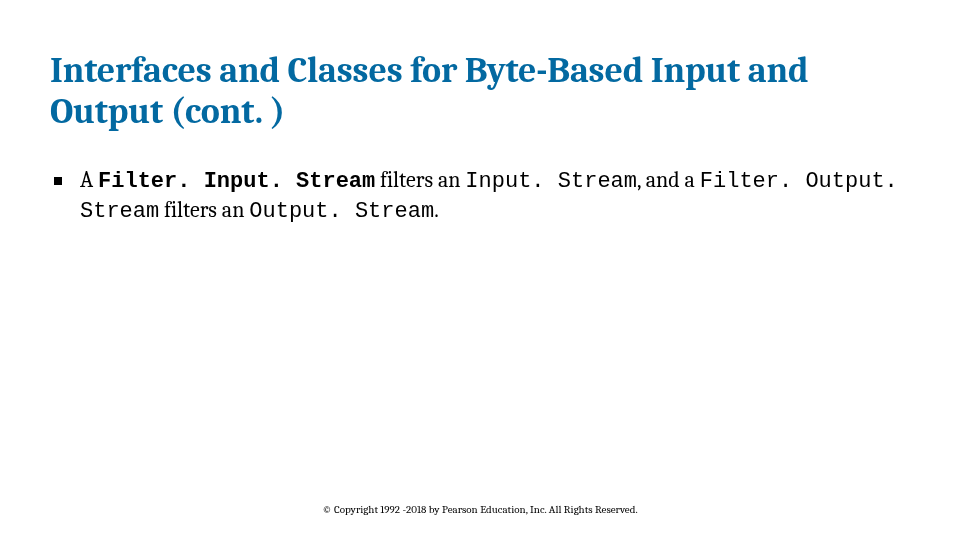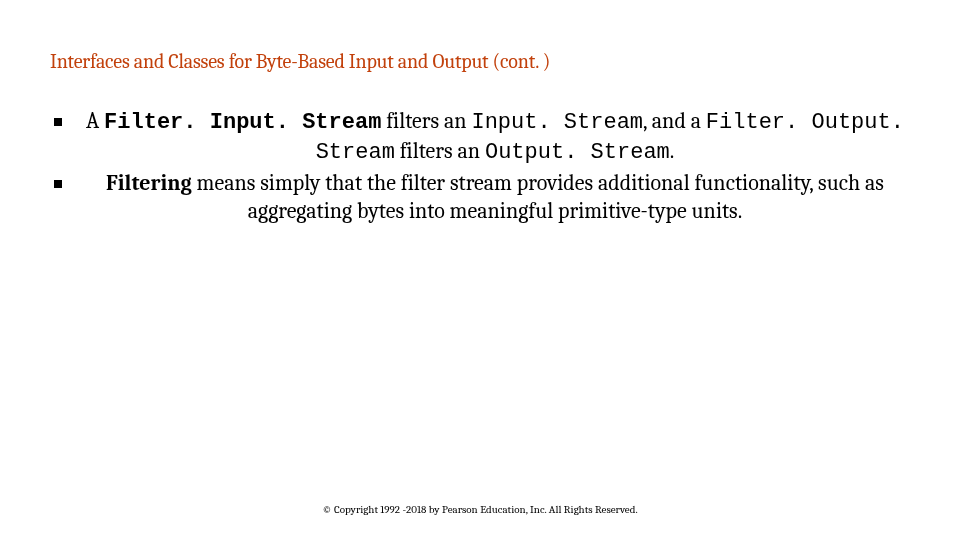--- a/index.html
+++ b/index.html
@@ -1,28 +1,27 @@
 <!DOCTYPE html>
 <html><head>
 <meta charset="utf-8">
 <style>
   * { margin: 0; padding: 0; box-sizing: border-box; }
   html, body { width: 960px; height: 540px; background: #ffffff; font-family: Cambria, Georgia, "Times New Roman", serif; color: #000; }
   .slide { width: 960px; height: 540px; position: relative; padding: 50px 50px 30px 50px; }
-  .title { font-size: 20px; font-weight: 400; color: #c2410c; margin-bottom: 34px; letter-spacing: -0.2px; }
+  .title { font-size: 36px; font-weight: 700; color: #0369a1; margin-bottom: 34px; letter-spacing: -0.2px; }
   .bullets { list-style: none; font-size: 22px; line-height: 1.28; }
-  .bullets li { position: relative; padding-left: 30px; margin-bottom: 2px; text-align: center; }
+  .bullets li { position: relative; padding-left: 30px; margin-bottom: 2px; }
   .bullets li::before { content: ""; position: absolute; left: 4px; top: 11px; width: 8px; height: 8px; background: #000; }
   .mono { font-family: Consolas, "Courier New", monospace; }
   .bold { font-weight: 700; }
   .footer { position: absolute; bottom: 24px; left: 0; right: 0; text-align: center; font-size: 11px; font-family: Cambria, Georgia, serif; }
 </style>
 </head>
 <body>
 
 <div class="slide">
   <h1 class="title">Interfaces and Classes for Byte-Based Input and Output (cont. )</h1>
   <ul class="bullets">
     <li><span>A </span><span class="mono bold">Filter. Input. Stream</span><span> filters an </span><span class="mono">Input. Stream</span><span>, and a </span><span class="mono">Filter. Output. Stream</span><span> filters an </span><span class="mono">Output. Stream</span><span>.</span></li>
-    <li><span class="bold">Filtering</span><span> means simply that the filter stream provides additional functionality, such as aggregating bytes into meaningful primitive-type units.</span></li>
   </ul>
   <div class="footer">© Copyright 1992 -2018 by Pearson Education, Inc. All Rights Reserved.</div>
 </div>
 
 </body></html>

